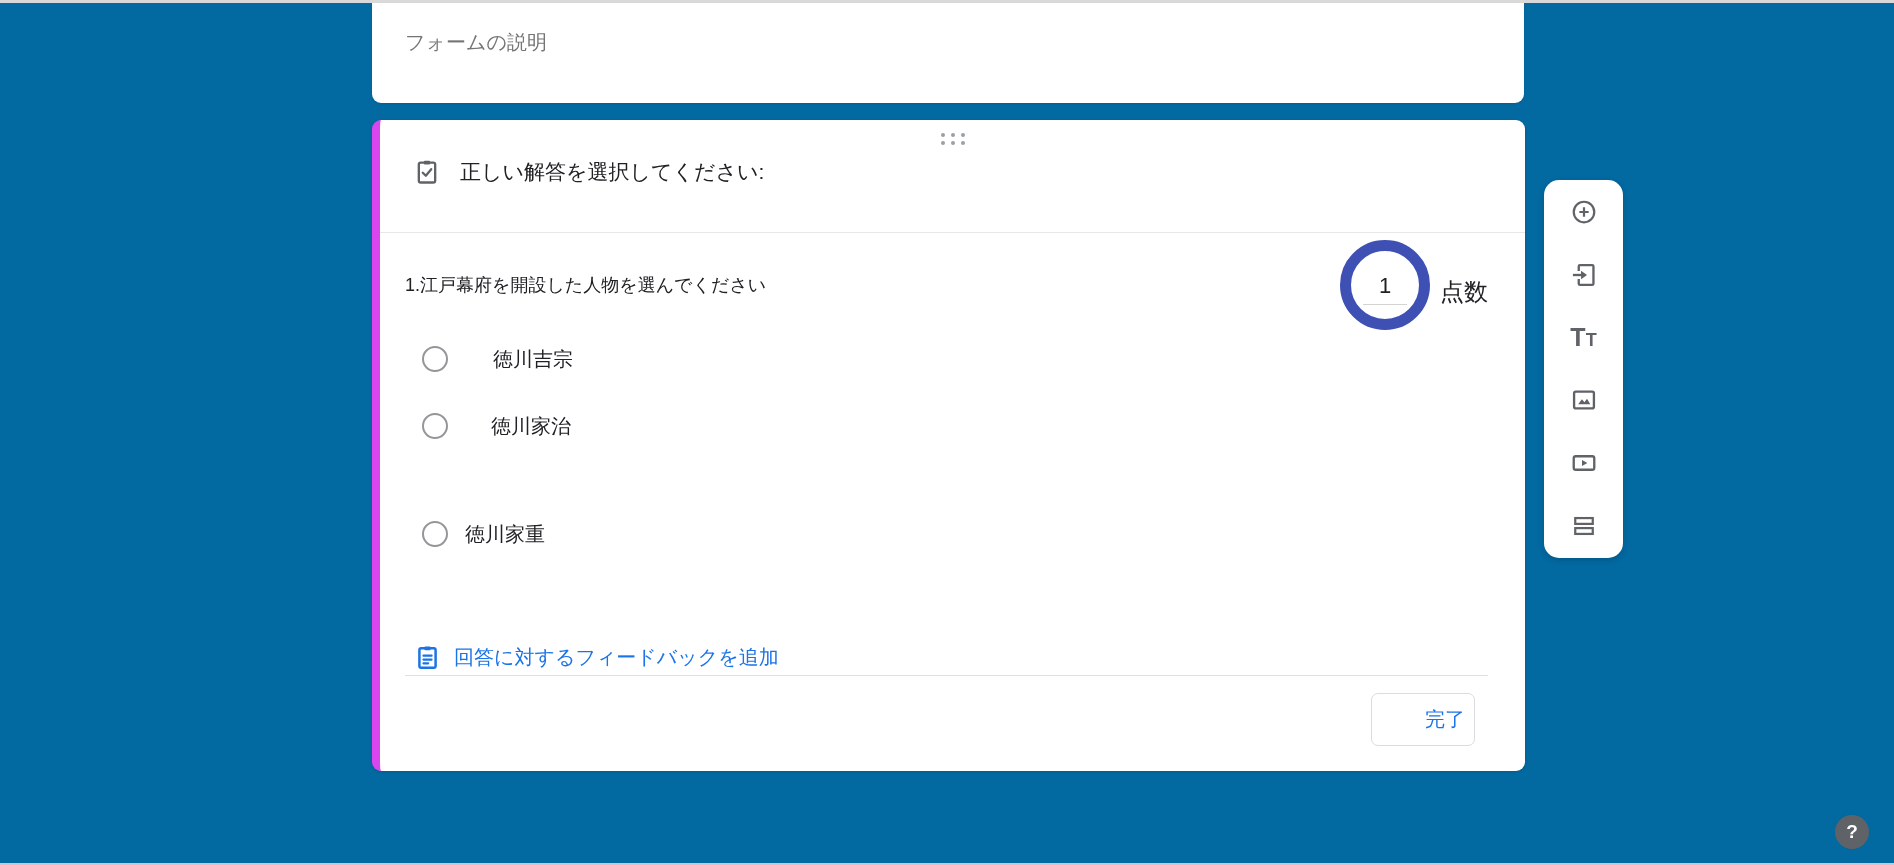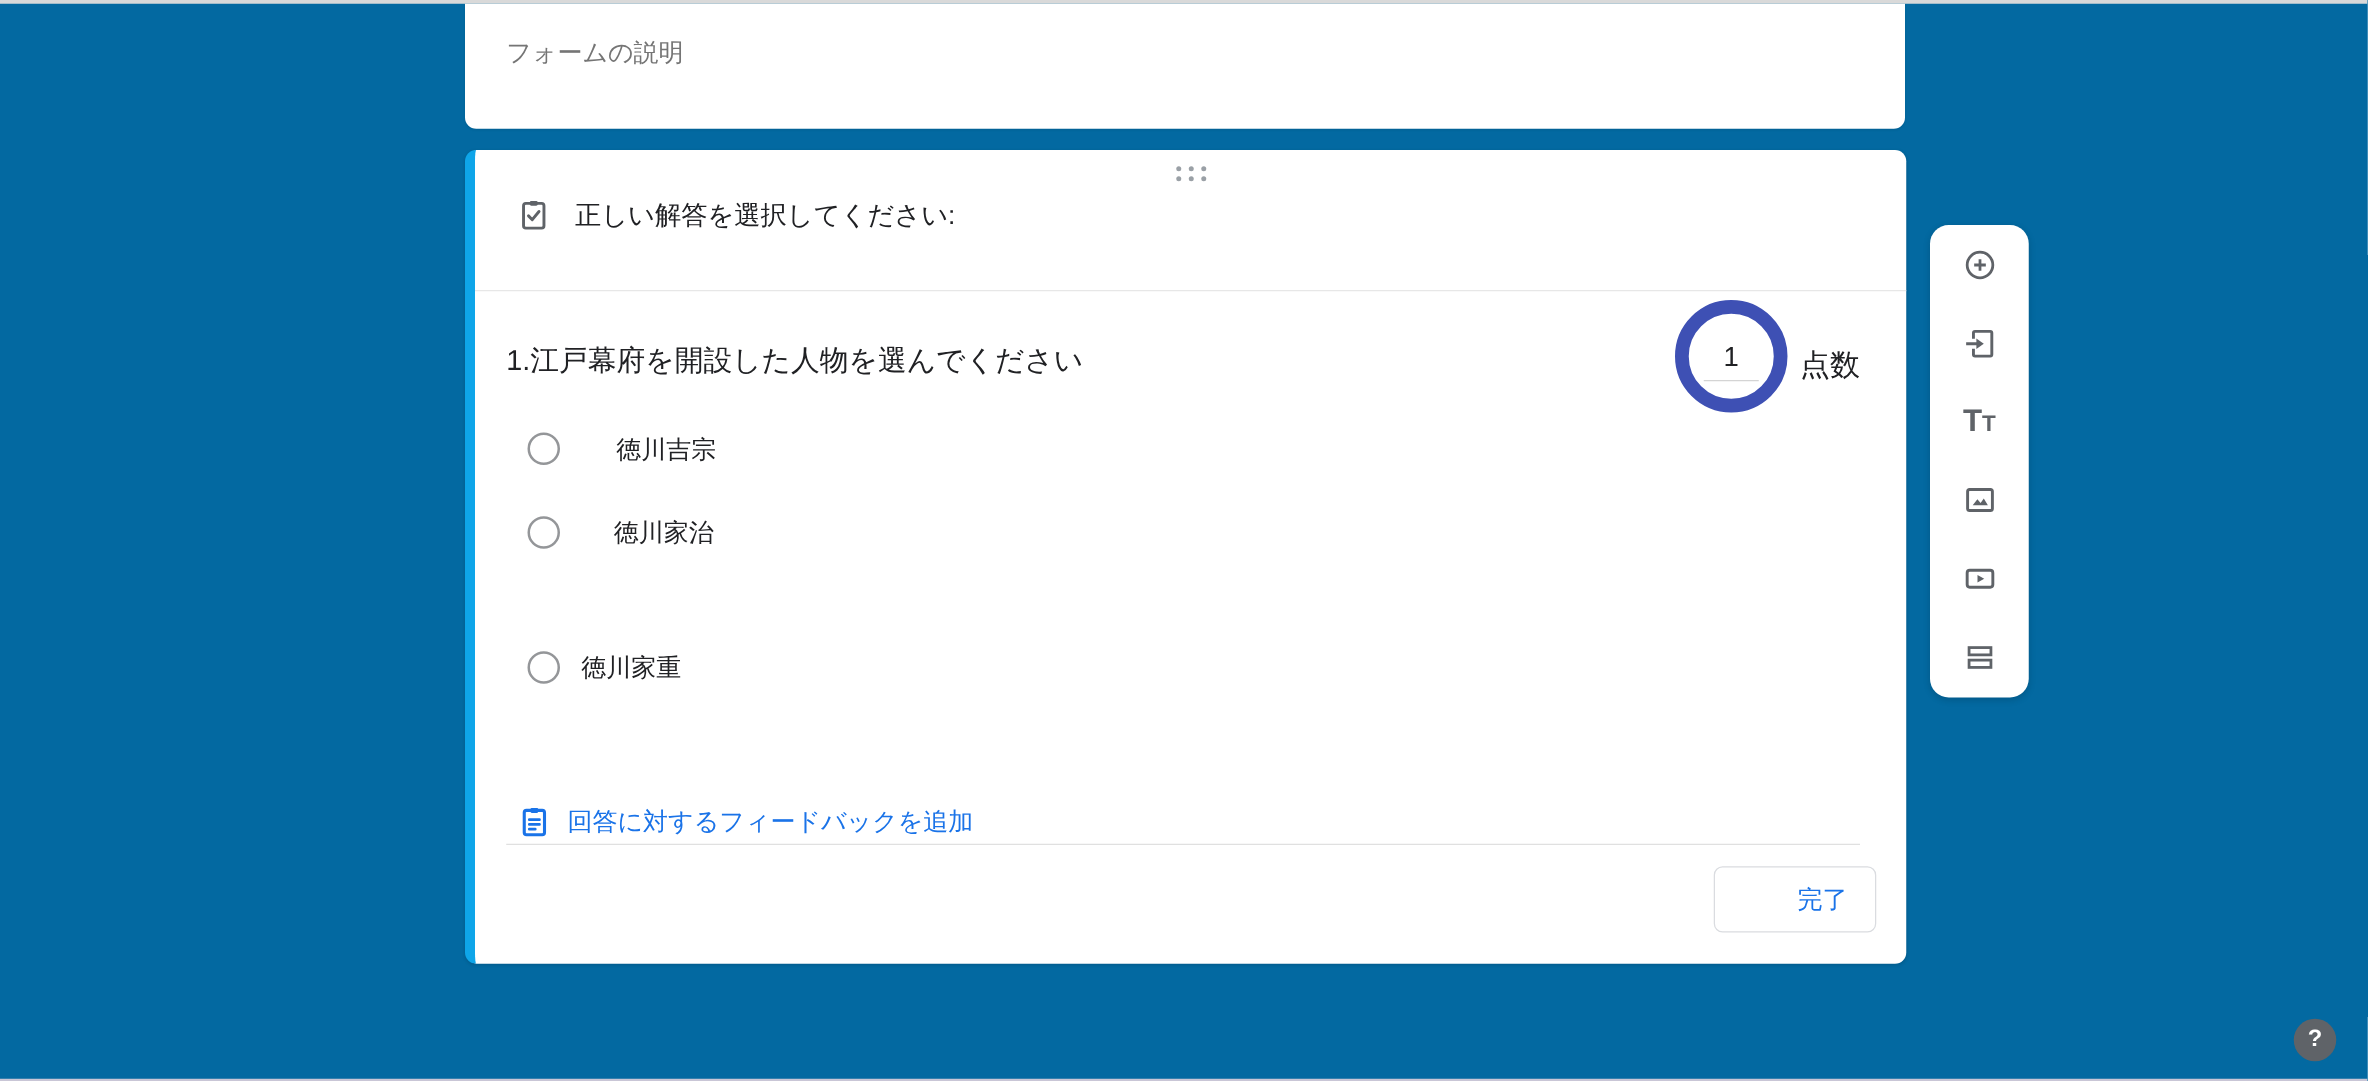--- a/index.html
+++ b/index.html
@@ -10,35 +10,35 @@
   .top-strip { position:absolute; top:0; left:0; width:100%; height:3px; background:#d9d9d9; }
   .bottom-strip { position:absolute; bottom:0; left:0; width:100%; height:2px; background:#c9c6d6; }
 
   
   .desc-card { position:absolute; left:372px; top:3px; width:1152px; height:100px;
     background:#fff; border-radius:0 0 9px 9px; box-shadow:0 1px 2px rgba(0,0,0,.09); }
   .desc-placeholder { position:absolute; left:33px; top:26px; font-size:20px; color:#757575; cursor:text; }
 
   
   .q-card { position:absolute; left:372px; top:120px; width:1153px; height:651px;
-    background:#fff; border-radius:9px; border-left:8px solid #0ea5e9;
+    background:#fff; border-radius:9px; border-left:8px solid #d946ef;
     box-shadow:0 1px 3px rgba(0,0,0,.14); }
 
   .drag-handle { position:absolute; top:13px; left:50%; transform:translateX(-50%);
     display:grid; grid-template-columns:repeat(3,4px); gap:4px 6px; cursor:grab; }
   .drag-handle i { width:4px; height:4px; border-radius:50%; background:#9aa0a6; }
 
   .titlebar { position:absolute; left:33px; top:38px; display:flex; align-items:center; gap:19px; }
   .titlebar svg { flex:0 0 auto; }
   .answer-key-title { font-size:21px; color:#202124; cursor:text; }
 
   .divider1 { position:absolute; left:0; right:0; top:112px; height:1px; background:#e7e7e7; }
   .divider2 { position:absolute; left:25px; right:37px; top:555px; height:1px; background:#e0e0e0; }
 
-  .question-text { position:absolute; left:25px; top:153px; font-size:23px; color:#202124; }
+  .question-text { position:absolute; left:25px; top:153px; font-size:18px; color:#202124; }
 
   .points-ring { position:absolute; left:960px; top:120px; width:90px; height:90px;
     border:11px solid #3e50b4; border-radius:50%; display:flex; align-items:center; justify-content:center;
     background:#fff; cursor:text; }
   .points-value { display:inline-block; width:44px; text-align:center; font-size:22px; color:#202124;
     border-bottom:1px solid #d4d4d4; padding-bottom:5px; margin-top:8px; }
   .points-label { position:absolute; left:1060px; top:156px; font-size:24px; color:#202124; }
 
   .option-row { position:absolute; left:42px; height:30px; display:flex; align-items:center; cursor:pointer; }
   .option-row.r0 { top:224px;gap:28px; } .option-row.r1 { top:291px;gap:26px; } .option-row.r2 { top:357px;margin-top:42px; }
@@ -49,21 +49,21 @@
     background:#e6f4ea; display:flex; align-items:center; padding-left:17px; cursor:pointer; }
   .correct-row::before { content:""; position:absolute; left:0; top:0; bottom:0; width:5px; background:#188038; }
   .radio-selected { width:26px; height:26px; border:2.5px solid #1e8e3e; border-radius:50%; background:#fff;
     display:flex; align-items:center; justify-content:center; }
   .radio-selected i { width:13px; height:13px; border-radius:50%; background:#1e8e3e; }
   .correct-check { position:absolute; right:16px; top:50%; transform:translateY(-50%); }
 
   .feedback-link { position:absolute; left:34px; top:486px; display:flex; align-items:center; gap:13px; cursor:pointer;margin-top:38px; }
   .feedback-label { font-size:20px; color:#1a73e8; }
 
-  .done-btn { position:absolute; left:991px; top:573px; width:130px; height:53px;
+  .done-btn { position:absolute; left:991px; top:573px; width:104px; height:53px;
     background:#fff; border:1px solid #dadce0; border-radius:7px; color:#1a73e8;
     font-size:20px; font-family:inherit; display:flex; align-items:center; justify-content:center; cursor:pointer;padding-left:44px; }
 
   
   .side-toolbar { position:absolute; left:1544px; top:180px; width:79px; height:378px;
     background:#fff; border-radius:15px; box-shadow:0 2px 6px rgba(0,0,0,.16);
     display:flex; flex-direction:column; align-items:center; justify-content:space-between; padding:8px 0; }
   .tool-btn { width:48px; height:48px; border:none; background:transparent; border-radius:50%;
     display:flex; align-items:center; justify-content:center; cursor:pointer; }
   .tt-glyphs { color:#5f6368; font-weight:bold; line-height:1; }

